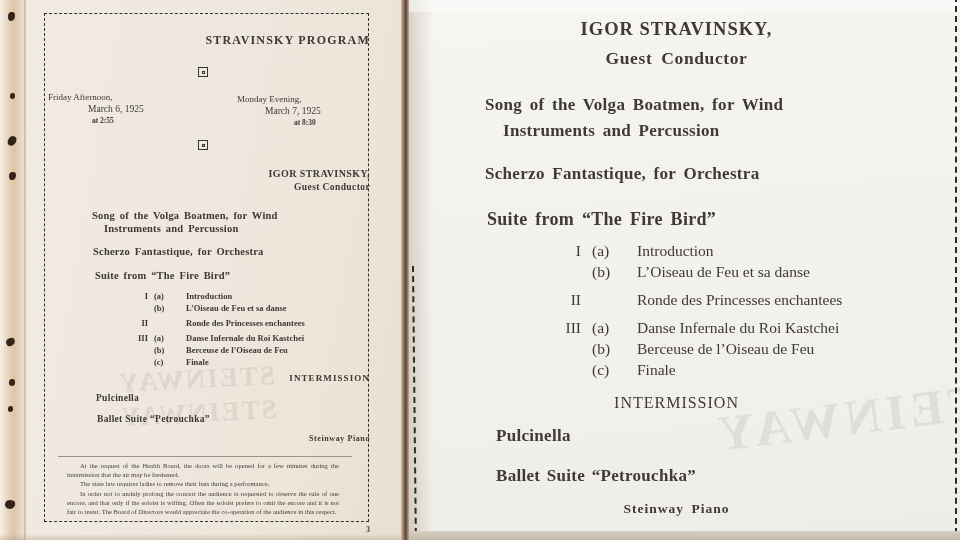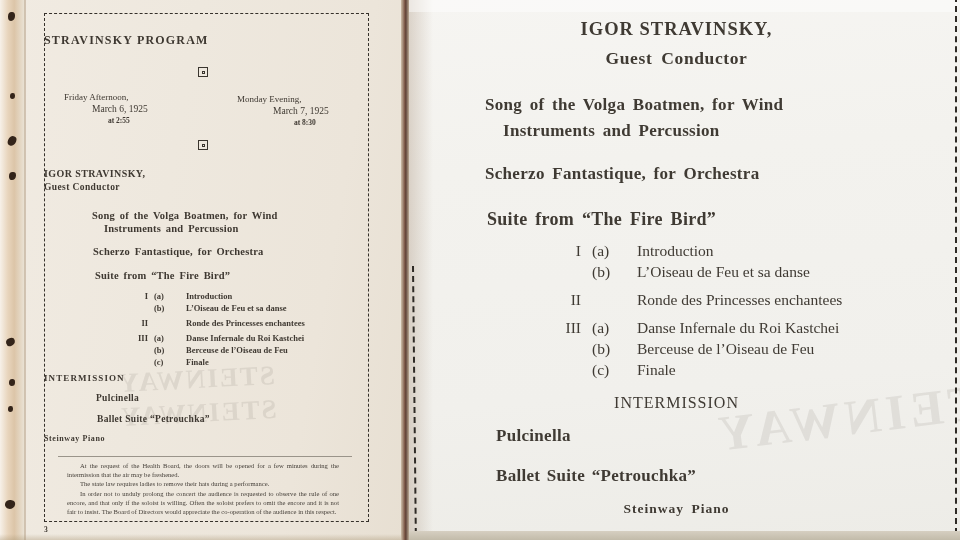--- a/index.html
+++ b/index.html
@@ -12,21 +12,21 @@
     background:linear-gradient(100deg,#f1ebe2 0%,#eee8de 40%,#ece5da 75%,#e7dfd2 100%);
     color:#3e3831; }
   .photo-left::after { content:""; position:absolute; left:0; bottom:0; width:100%; height:6px;
     background:linear-gradient(180deg,rgba(160,140,105,0) 0%,rgba(160,140,105,.35) 100%); }
   .binding { position:absolute; left:0; top:0; width:26px; height:540px;
     background:linear-gradient(90deg,#f7f1e9 0%,#e8d5bd 30%,#dcc5a8 55%,#e9e1d3 92%,#ece5da 100%); }
   .page-edge { position:absolute; left:24px; top:0; width:2px; height:540px; background:rgba(150,118,88,.30); }
   .hole { position:absolute; background:#33241a; border-radius:50% 40% 55% 45%; }
   .pborder { position:absolute; left:44px; top:13px; width:325px; height:509px;
     border:1.6px dashed #35302a; }
-  .lcenter { position:absolute; left:44px; width:326px; text-align:left; }
+  .lcenter { position:absolute; left:44px; width:326px; text-align:right; }
   .ltxt { position:absolute; white-space:nowrap; }
   .ltitle { top:33px; font-size:12px; font-weight:bold; letter-spacing:1.2px; }
   .ornament { position:absolute; left:198px; width:10px; height:10px; border:1.6px solid #3a352e;
     display:flex; align-items:center; justify-content:center; }
   .ornament i { display:block; width:3px; height:3px; border:1px solid #3a352e; }
   .dateblock { position:absolute; font-size:9px; line-height:12px; }
   .dateblock .d2 { font-size:9.5px; }
   .dateblock .d3 { font-size:7.5px; font-weight:bold; }
   .lcond-name { top:168px; font-size:10px; font-weight:bold; letter-spacing:.4px; }
   .lcond-role { top:182px; font-size:9.5px; font-weight:bold; letter-spacing:.4px; }
@@ -103,28 +103,28 @@
       <div>STEINWAY</div>
       <div>STEINWAY</div>
     </div>
 
     <div class="lcenter ltitle">STRAVINSKY PROGRAM</div>
 
     <div class="ornament" style="top:67px;">
         <i></i>
       </div>
 
-    <div class="dateblock" style="left:64px;top:91px;">
+    <div class="dateblock" style="left:48px;top:91px;">
       <div class="d1">Friday Afternoon,</div>
-      <div class="d2" style="margin-left:28px;">March 6, 1925</div>
+      <div class="d2" style="margin-left:40px;">March 6, 1925</div>
       <div class="d3" style="margin-left:44px;">at 2:55</div>
     </div>
     <div class="dateblock" style="left:237px;top:93px;">
       <div class="d1">Monday Evening,</div>
-      <div class="d2" style="margin-left:36px;">March 7, 1925</div>
+      <div class="d2" style="margin-left:28px;">March 7, 1925</div>
       <div class="d3" style="margin-left:57px;">at 8:30</div>
     </div>
 
     <div class="ornament" style="top:140px;">
         <i></i>
       </div>
 
     <div class="lcenter lcond-name">IGOR STRAVINSKY,</div>
     <div class="lcenter lcond-role">Guest Conductor</div>
 

